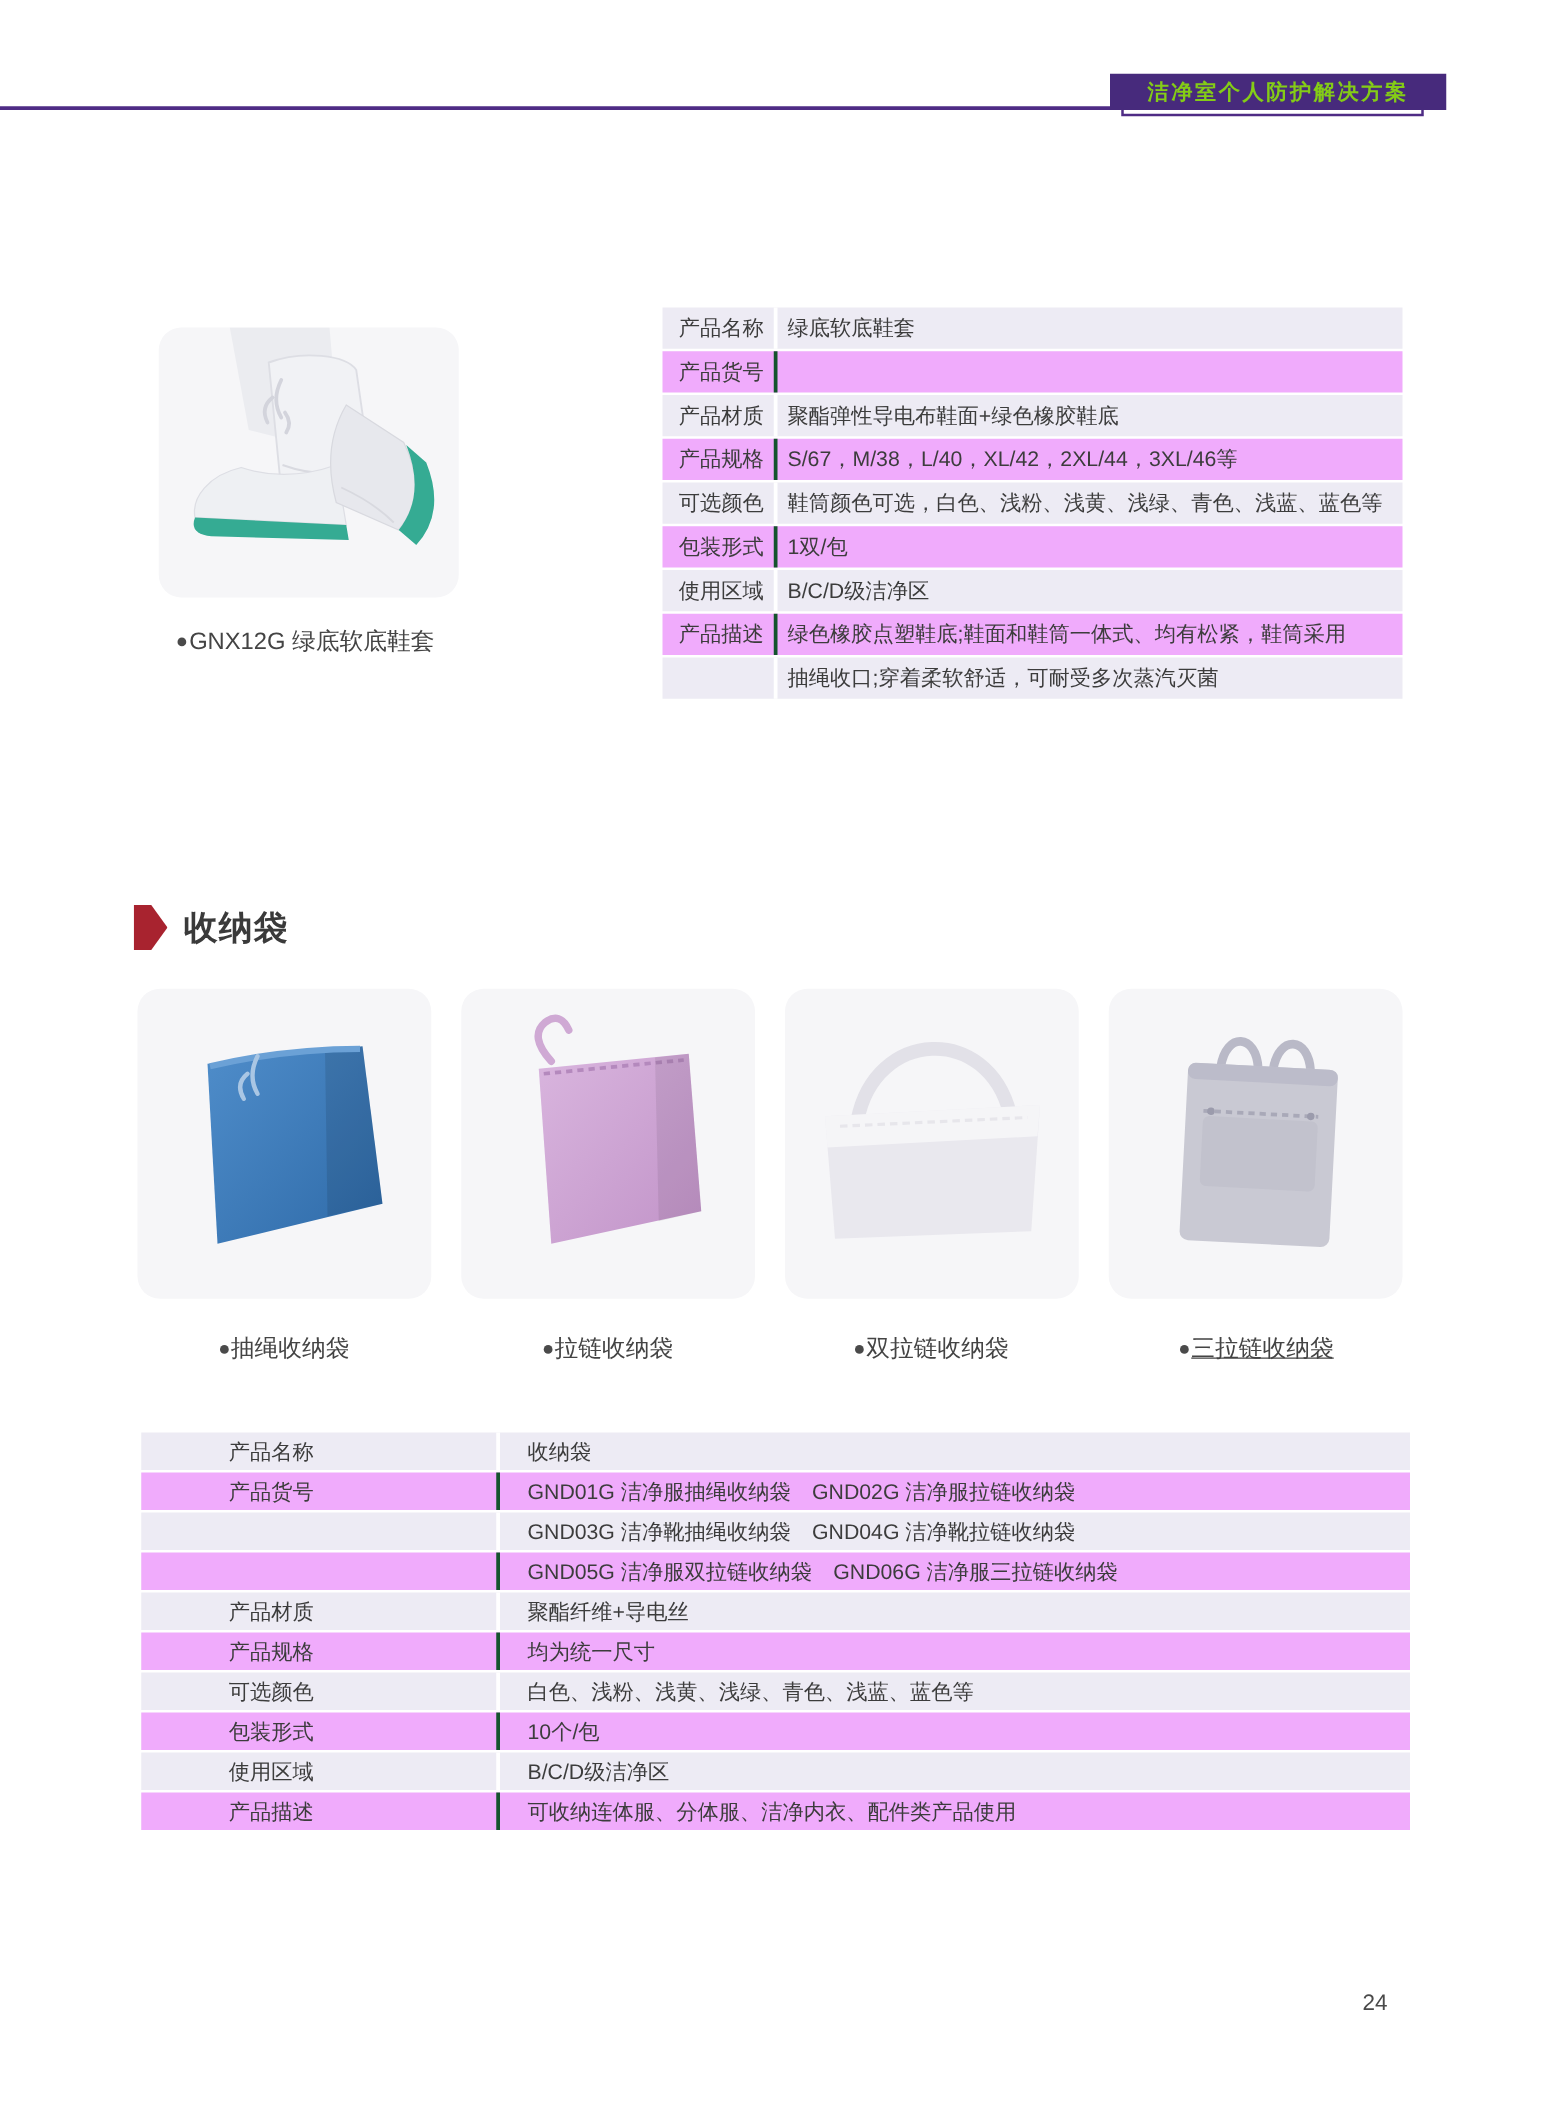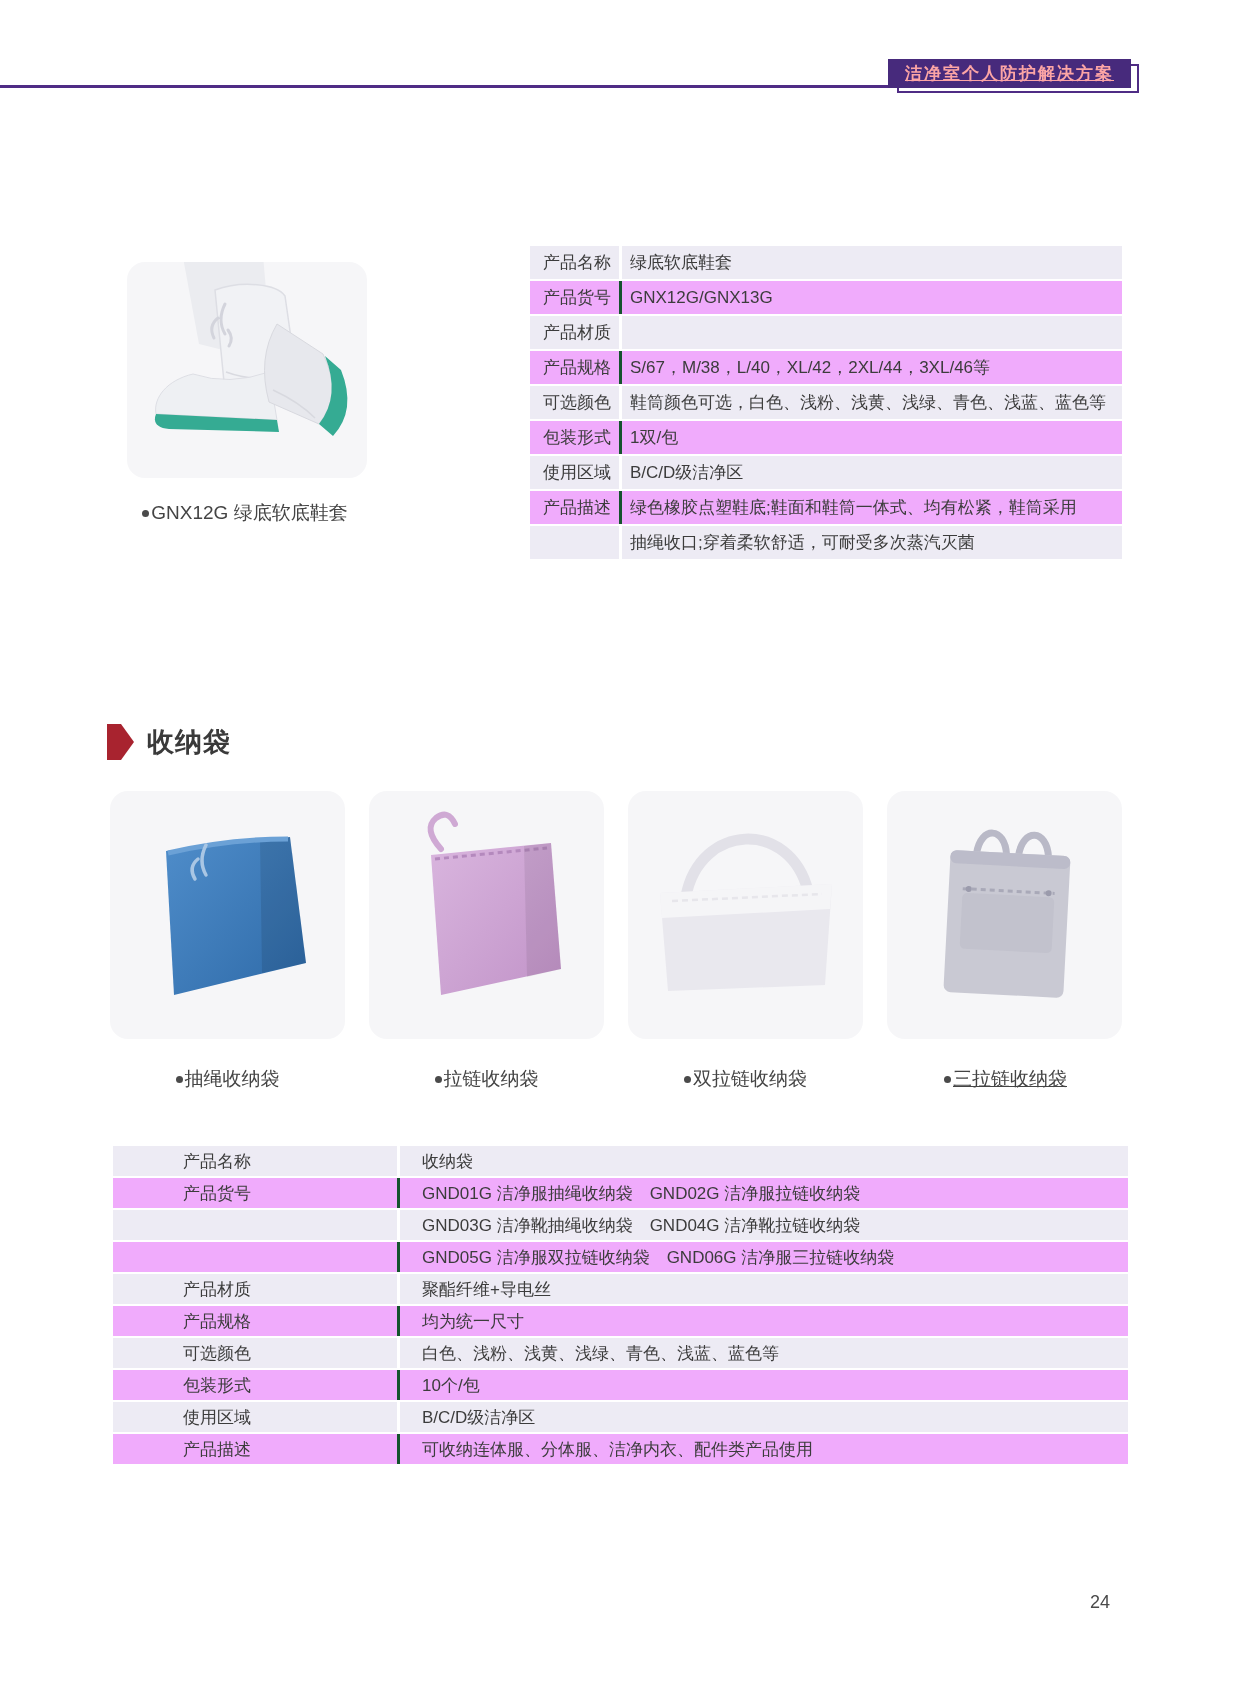--- a/index.html
+++ b/index.html
@@ -7,23 +7,23 @@
   body { font-family:"Liberation Sans","DejaVu Sans",sans-serif; }
   .page {
     position:relative; width:1240px; height:1683px; margin:0 auto;
     background:#ffffff; overflow:hidden; color:#3c3c3c;
   }
 
   
   .header-line { position:absolute; left:0; top:85px; width:892px; height:3px; background:#4f2c85; }
   .badge-outline { position:absolute; left:897px; top:64px; width:242px; height:29px; border:2px solid #4f2c85; background:transparent; }
   .header-badge {
-    position:absolute; left:888px; top:59px; width:243px; height:29px;
-    background:#472a7c; color:#fca5a5; display:flex; align-items:center; justify-content:center;
-    font-size:17px; font-weight:bold; letter-spacing:2px;text-decoration:underline;
+    position:absolute; left:888px; top:59px; width:269px; height:29px;
+    background:#472a7c; color:#84cc16; display:flex; align-items:center; justify-content:center;
+    font-size:17px; font-weight:bold; letter-spacing:2px;
   }
 
   
   .img-card { position:absolute; background:#f6f6f8; border-radius:18px; overflow:hidden; }
   .shoe-card { left:127px; top:262px; width:240px; height:216px; }
 
   .caption-row { position:absolute; display:flex; align-items:center; justify-content:center; gap:2px; font-size:19px; color:#444; }
   .shoe-caption { left:100px; top:500px; width:290px; }
   .bullet { width:7px; height:7px; border-radius:50%; background:#4a4a4a; flex:none; }
 
@@ -92,24 +92,24 @@
     <span>GNX12G 绿底软底鞋套</span>
   </div>
 
   <div class="prod-table table-shoe">
     <div class="t-row alt">
       <div class="t-label">产品名称</div>
       <div class="t-value">绿底软底鞋套</div>
     </div>
     <div class="t-row">
       <div class="t-label">产品货号</div>
-      <div class="t-value">GNX12G/GNX13G</div>
     </div>
     <div class="t-row alt">
       <div class="t-label">产品材质</div>
+      <div class="t-value">聚酯弹性导电布鞋面+绿色橡胶鞋底</div>
     </div>
     <div class="t-row">
       <div class="t-label">产品规格</div>
       <div class="t-value">S/67，M/38，L/40，XL/42，2XL/44，3XL/46等</div>
     </div>
     <div class="t-row alt">
       <div class="t-label">可选颜色</div>
       <div class="t-value">鞋筒颜色可选，白色、浅粉、浅黄、浅绿、青色、浅蓝、蓝色等</div>
     </div>
     <div class="t-row">

